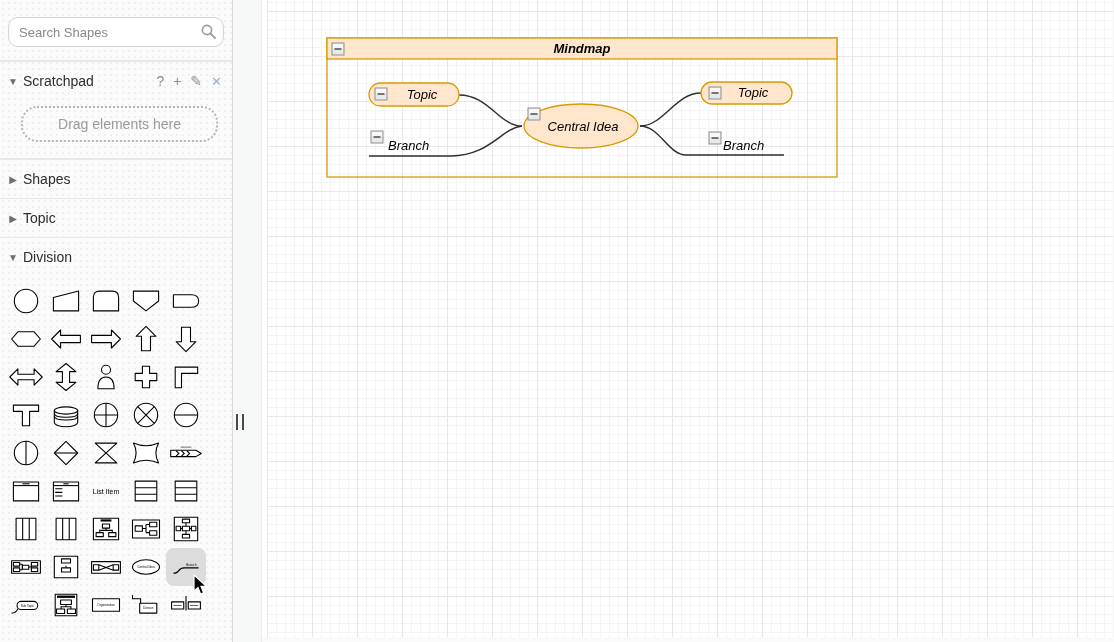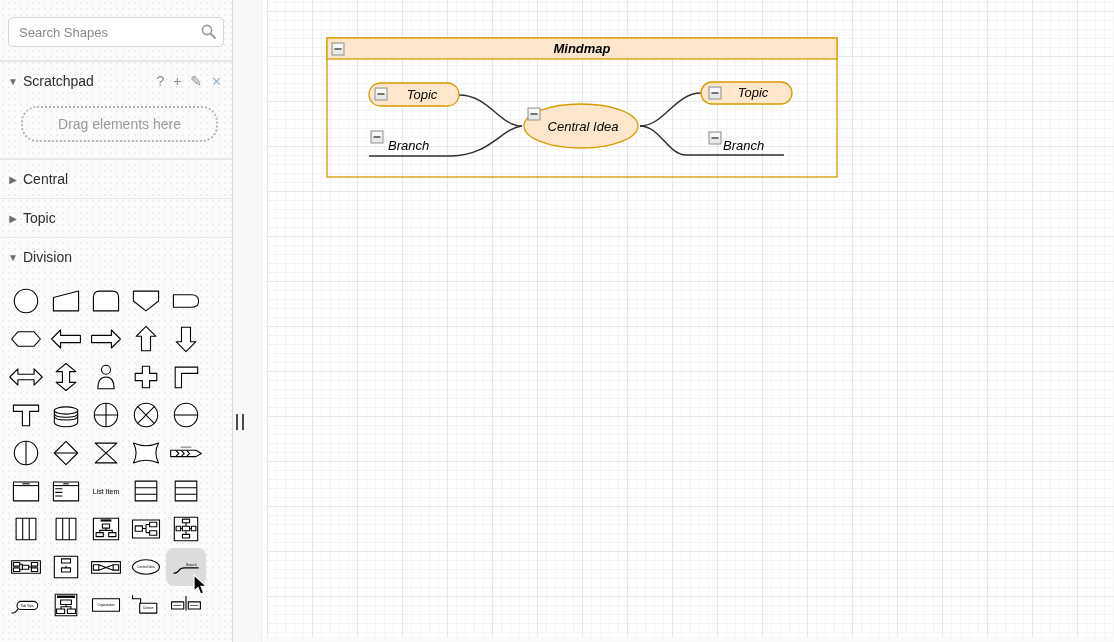--- a/index.html
+++ b/index.html
@@ -10,21 +10,21 @@
   
   aside {
     position:relative; width:233px; height:642px; flex:0 0 233px;
     background:#fbfbfb;
     background-image:radial-gradient(#efefef 1px, transparent 1px);
     background-size:6px 6px;
     border-right:1px solid #d9d9d9; overflow:hidden;
   }
   .search-row { position:relative; padding:17px 8px 13px 8px; border-bottom:1px solid #e7e7e7; }
   .search-row input {
-    width:100%; height:30px; border:1px solid #d4d4d4; border-radius:5px;
+    width:100%; height:30px; border:1px solid #d4d4d4; border-radius:10px;
     padding:0 30px 0 10px; font-size:13px; color:#444; background:#fff; outline:none;
     font-family:"Liberation Sans", sans-serif;
   }
   .search-row input::placeholder { color:#888; }
   .search-icon { position:absolute; right:16px; top:24px; }
 
   .sec-header {
     display:flex; align-items:center; height:39px; padding:0 10px 0 6px;
     font-size:14px; color:#2e2e2e; cursor:pointer; border-top:1px solid #e7e7e7;
   }
@@ -100,21 +100,21 @@
         <span class="tool-close">✕</span>
       </span>
     </div>
 
     <div class="dropzone-wrap">
       <div class="dropzone">Drag elements here</div>
     </div>
 
     <div class="sec-header">
       <span class="tri">▶</span>
-      <span>Central</span>
+      <span>Shapes</span>
     </div>
 
     <div class="sec-header">
       <span class="tri">▶</span>
       <span>Topic</span>
     </div>
 
     <div class="sec-header">
       <span class="tri">▼</span>
       <span>Division</span>

